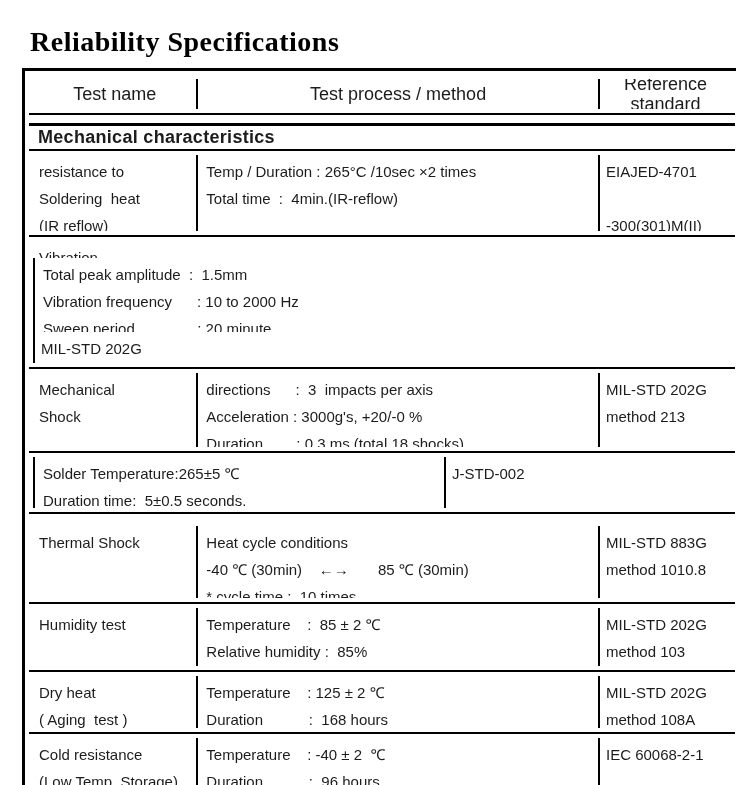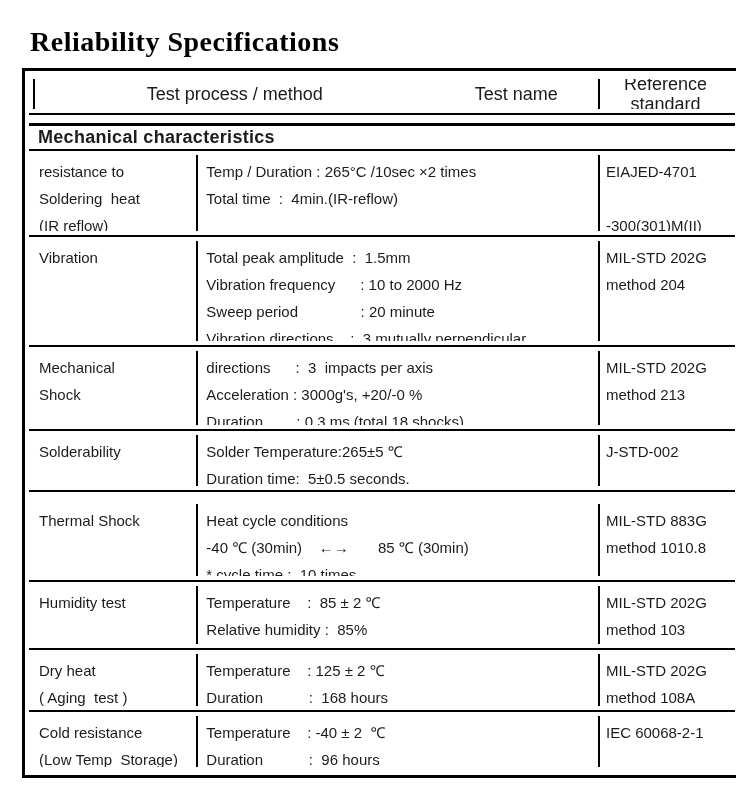--- a/index.html
+++ b/index.html
@@ -48,40 +48,40 @@
     border-top: 3px solid #000;
     border-bottom: 2px solid #000;
     font-weight: bold;
     font-size: 18px;
     line-height: 21px;
     padding: 1px 0 1px 9px;
     letter-spacing: 0.3px;
   }
   
   .mr1 { height: 86px; }
-  .mr2 { height: 110px; }
+  .mr2 { height: 132px; flex-direction: column; }
   .mr3 { height: 84px; }
   .mr4 { height: 61px; }
   .er1 { height: 82px; }
   .er2 { height: 68px; }
   .er3 { height: 62px; }
   .er4 { height: 59px; }
 </style>
 </head>
 <body>
 
 <div class="page">
 
   <h1 class="doc-title">Reliability Specifications</h1>
 
   <div class="rel-table">
 
     <div class="row thead">
+      <div class="cell c1">Test name</div>
       <div class="cell c2">Test process / method</div>
-      <div class="cell c1">Test name</div>
       <div class="cell c3">Reference standard</div>
     </div>
 
     <div class="band-gap"></div>
     <div class="section-band">Mechanical  characteristics</div>
 
     <div class="row mr1">
       <div class="cell c1">resistance to
 Soldering  heat
 (IR reflow)</div>
@@ -108,21 +108,20 @@
 Shock</div>
       <div class="cell c2">directions      :  3  impacts per axis
 Acceleration : 3000g's, +20/-0 %
 Duration        : 0.3 ms (total 18 shocks)
 Waveform     : Half-sine</div>
       <div class="cell c3">MIL-STD 202G
 method 213</div>
     </div>
 
     <div class="row mr4">
-      <div class="cell c1">Solderability</div>
       <div class="cell c2">Solder Temperature:265±5 ℃
 Duration time:  5±0.5 seconds.</div>
       <div class="cell c3">J-STD-002</div>
     </div>
 
     <div class="band-gap small"></div>
 
     <div class="row er1">
       <div class="cell c1">Thermal Shock</div>
       <div class="cell c2">Heat cycle conditions

